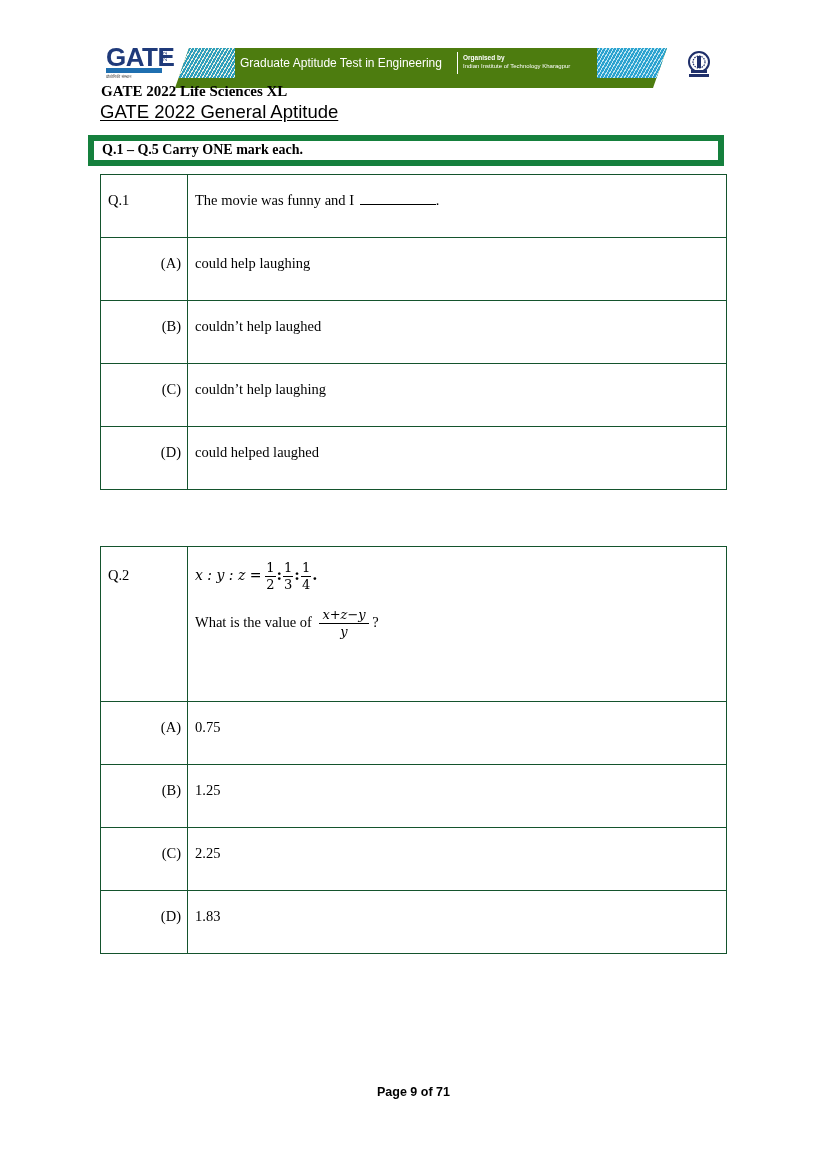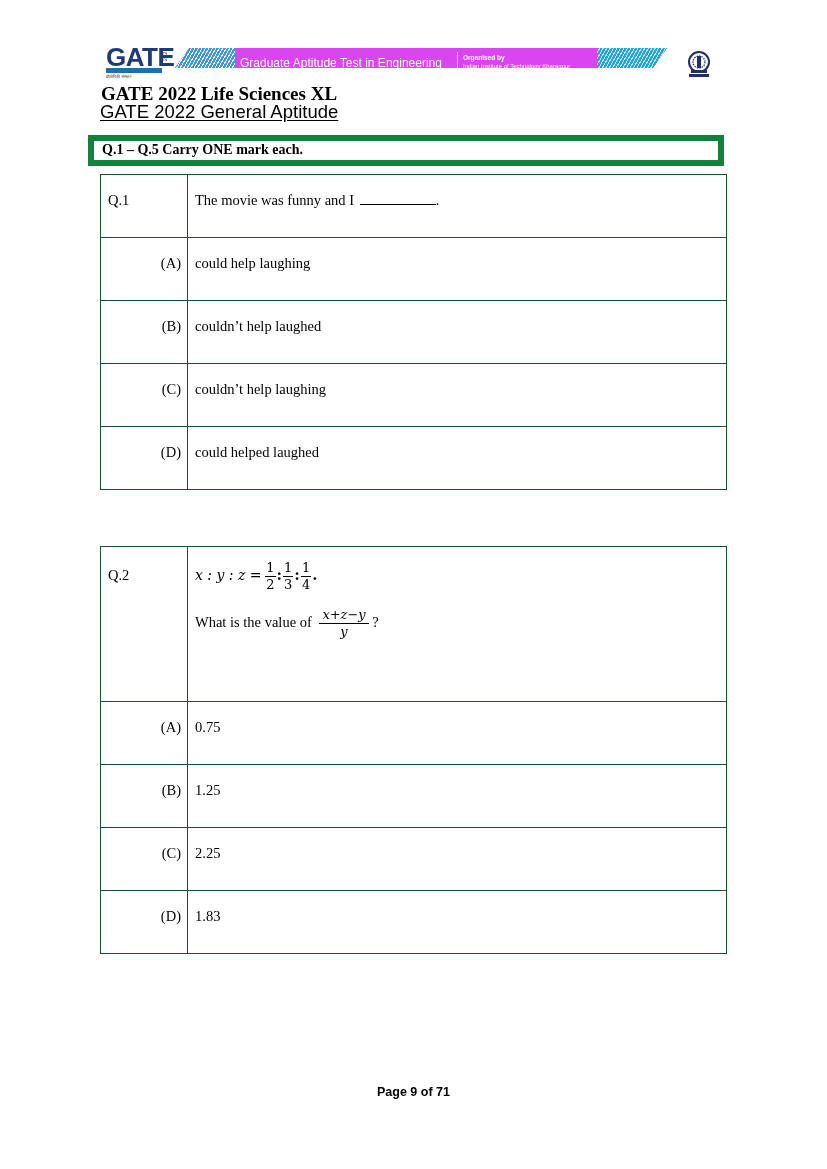--- a/index.html
+++ b/index.html
@@ -5,31 +5,31 @@
   html, body { margin: 0; padding: 0; background: #ffffff; }
   body { width: 827px; height: 1169px; position: relative; overflow: hidden; font-family: "Liberation Serif", serif; color: #000; }
 
   
   .header { position: absolute; left: 100px; top: 44px; width: 630px; height: 38px; }
   .gate-logo { position: absolute; left: 6px; top: 2px; width: 62px; height: 34px; }
   .gate-logo .word { position: absolute; left: 0; top: 0; font-family: "Liberation Sans", sans-serif; font-weight: bold; font-size: 26px; color: #1f3a7a; letter-spacing: -0.5px; line-height: 22px; }
   .gate-logo .year { position: absolute; left: 56px; top: 2px; font-family: "Liberation Sans", sans-serif; font-size: 6px; color: #1f3a7a; writing-mode: vertical-rl; transform: rotate(180deg); }
   .gate-logo .strip { position: absolute; left: 0; top: 22px; width: 56px; height: 5px; background: #1f6fb0; }
   .gate-logo .tag { position: absolute; left: 0; top: 28px; font-family: "Liberation Sans", sans-serif; font-size: 4px; color: #333; white-space: nowrap; }
-  .banner { position: absolute; left: 75px; top: 4px; width: 492px; height: 20px; background: #d946ef; clip-path: polygon(14px 0, 100% 0, calc(100% - 14px) 100%, 0 100%); }
+  .banner { position: absolute; left: 75px; top: 4px; width: 492px; height: 40px; background: #4d7c0f; clip-path: polygon(14px 0, 100% 0, calc(100% - 14px) 100%, 0 100%); }
   .banner .hatch-left { position: absolute; left: 0; top: 0; width: 60px; height: 30px; background: repeating-linear-gradient(120deg, #2ba3cf 0 2px, #ffffff 2px 3px); opacity: 0.9; }
   .banner .hatch-right { position: absolute; right: 0; top: 0; width: 70px; height: 30px; background: repeating-linear-gradient(120deg, #2ba3cf 0 2px, #bfe6f3 2px 3px); }
   .banner .title { position: absolute; left: 65px; top: 8px; font-family: "Liberation Sans", sans-serif; font-size: 12px; color: #ffffff; white-space: nowrap; }
   .banner .divider { position: absolute; left: 282px; top: 4px; width: 1px; height: 22px; background: #ffffff; }
   .banner .org { position: absolute; left: 288px; top: 6px; font-family: "Liberation Sans", sans-serif; color: #ffffff; white-space: nowrap; }
   .banner .org .l1 { font-size: 6.5px; font-weight: bold; display: block; line-height: 8px; }
   .banner .org .l2 { font-size: 6px; display: block; line-height: 8px; }
   .iit-emblem { position: absolute; left: 586px; top: 6px; width: 26px; height: 28px; }
 
-  .subject { position: absolute; left: 101px; top: 83px; font-size: 19px; font-weight: bold; font-family: "Liberation Serif", serif; }
+  .subject { position: absolute; left: 101px; top: 83px; font-size: 15px; font-weight: bold; font-family: "Liberation Serif", serif; }
   .section-title { position: absolute; left: 100px; top: 101px; font-size: 18.5px; font-family: "Liberation Sans", sans-serif; text-decoration: underline; text-underline-offset: 2px; }
 
   .marks-box { position: absolute; left: 88px; top: 135px; width: 624px; height: 19px; border: 6px solid #15803d; }
   .marks-box span { position: absolute; left: 8px; top: 1px; font-size: 14px; font-weight: bold; }
 
   table.q { position: absolute; left: 100px; border-collapse: collapse; width: 627px; }
   table.q td { border: 1px solid #14532d; vertical-align: top; font-size: 14.5px; font-family: "Liberation Serif", serif; }
   table.q td.lbl { width: 73px; padding: 0 6px 0 7px; }
   table.q td.lbl-opt { width: 73px; text-align: right; padding: 0 6px 0 0; }
   table.q td.body { padding: 0 0 8px 7px; }

